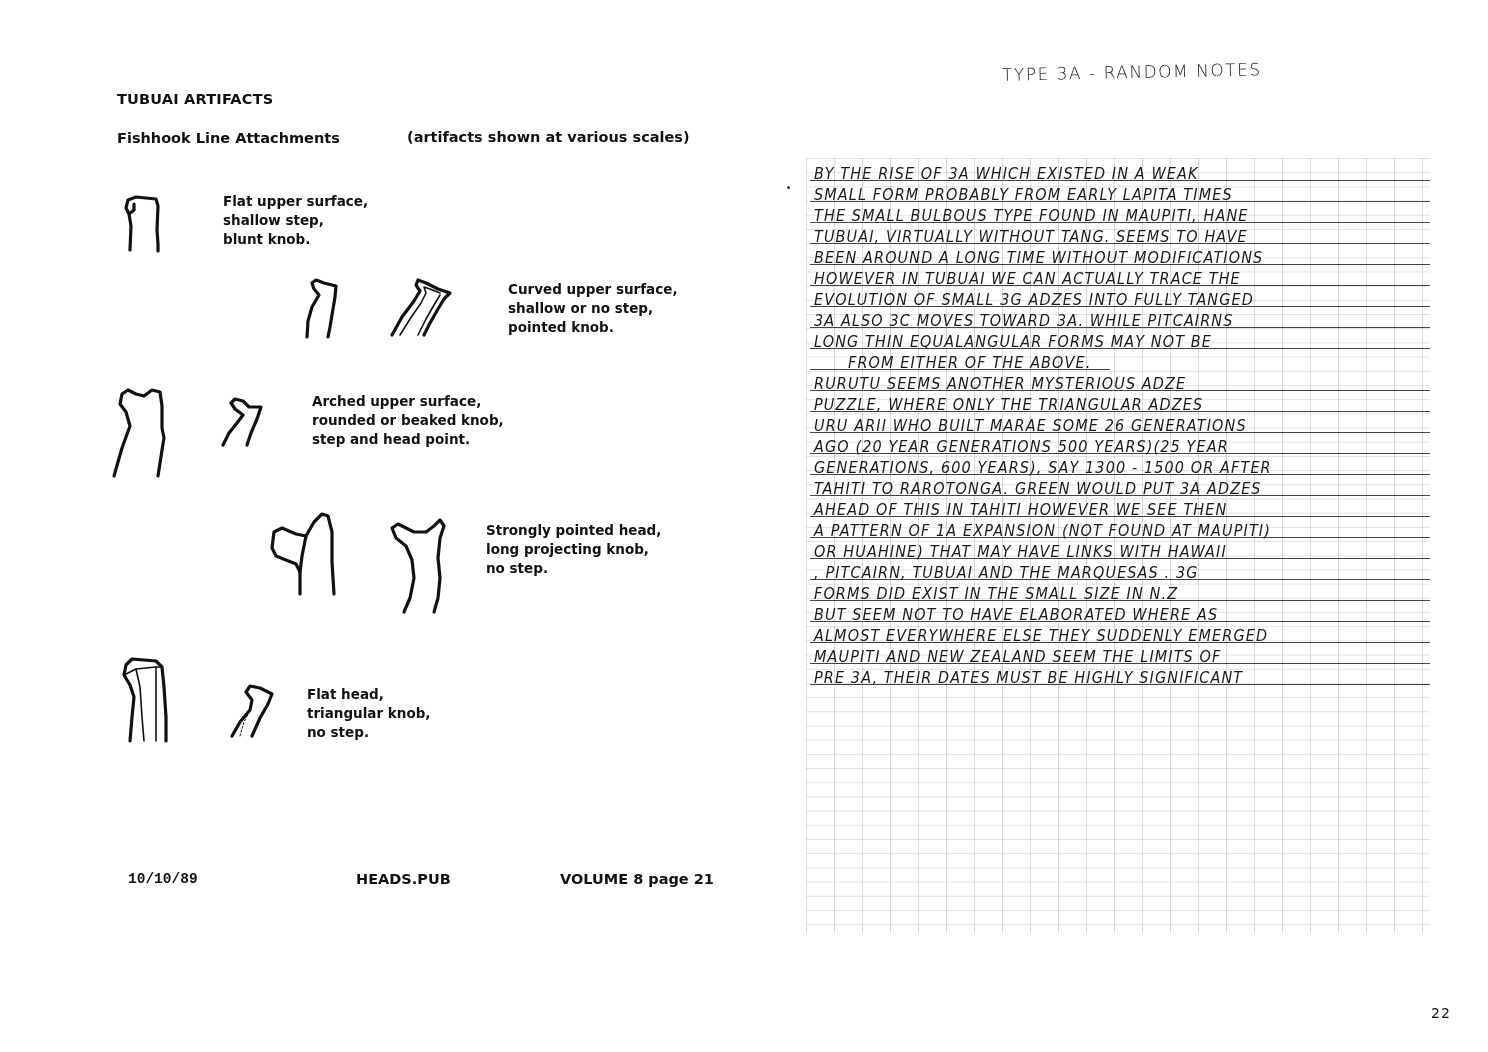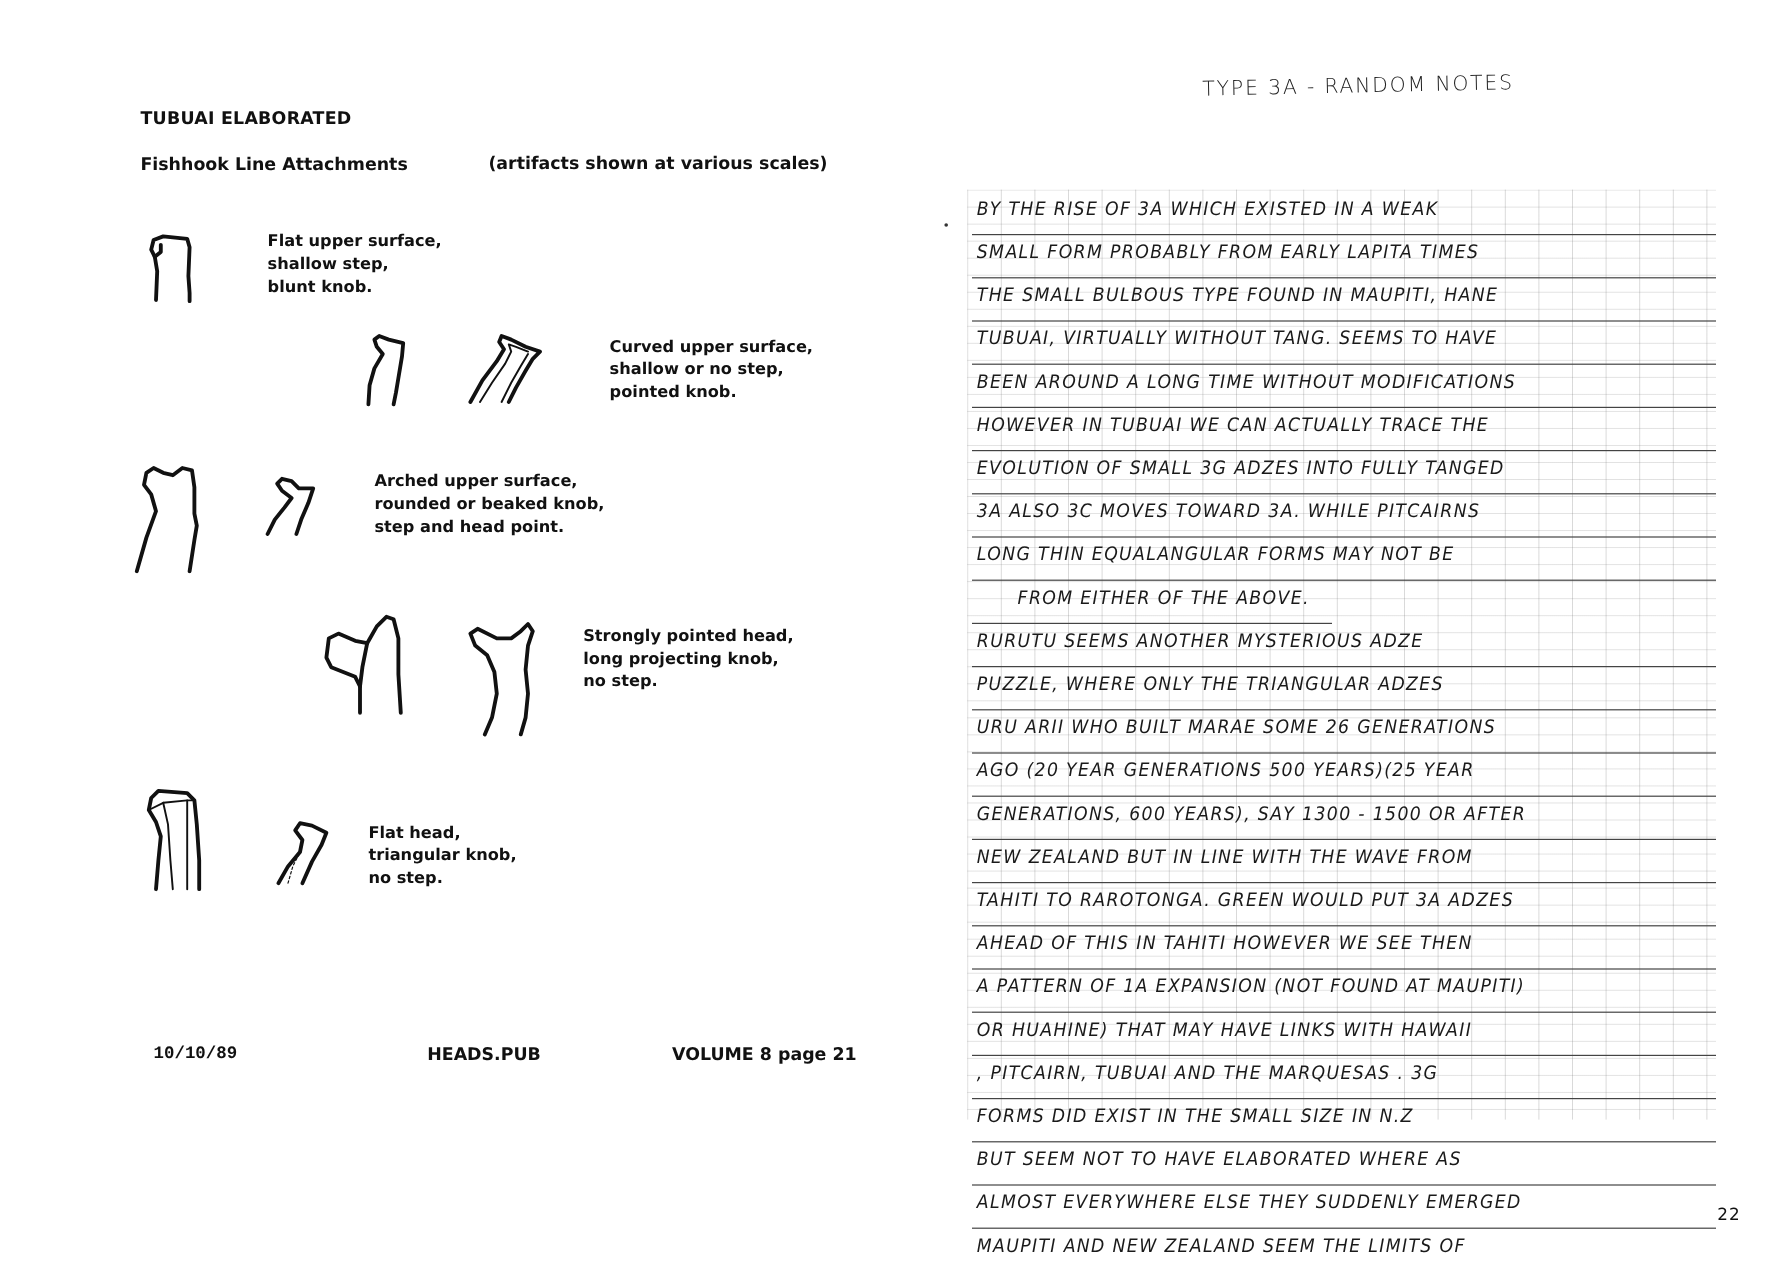--- a/index.html
+++ b/index.html
@@ -26,34 +26,34 @@
     .note-title { position: absolute; left: 258px; top: 62px; font-family: "DejaVu Sans", sans-serif; font-size: 17px; letter-spacing: 1.5px; font-weight: 300; transform: rotate(-1.2deg); color: #222; }
     .grid-sheet {
       position: absolute; left: 62px; top: 158px; width: 624px; height: 775px;
       background-image:
         linear-gradient(to right, rgba(120,120,120,0.28) 1px, transparent 1px),
         linear-gradient(to bottom, rgba(120,120,120,0.22) 1px, transparent 1px);
       background-size: 28px 14.2px;
     }
     .note-lines { position: absolute; left: 66px; top: 160px; width: 620px; }
     .note-line {
-      height: 36px; box-sizing: border-box; border-bottom: 1.6px solid #444;
+      height: 21px; box-sizing: border-box; border-bottom: 1.6px solid #444;
       font-family: "DejaVu Sans", sans-serif; font-size: 15.5px; letter-spacing: 1.2px;
       line-height: 28px; white-space: nowrap; color: #1a1a1a; padding-left: 4px;
       transform-origin: left center;
     }
     .note-line span { display: inline-block; transform: scaleX(0.93); transform-origin: left center; font-style: italic; }
     .page-number { position: absolute; left: 687px; top: 1005px; font-family: "DejaVu Sans", sans-serif; font-size: 14px; letter-spacing: 1px; }
     .stray-dot { position: absolute; left: 43px; top: 186px; width: 3px; height: 3px; background: #333; border-radius: 50%; }
   </style>
 </head>
 <body>
 
 <div class="page left-page">
-  <div class="doc-title">TUBUAI ELABORATED</div>
+  <div class="doc-title">TUBUAI ARTIFACTS</div>
   <div class="doc-subtitle">Fishhook Line Attachments</div>
   <div class="doc-scale-note">(artifacts shown at various scales)</div>
 
   <div class="hook" style="left:124px; top:196px;">
     <svg width="40" height="56" viewBox="0 0 40 56">
       <path d="M6 54 L7 30 L5 18 L2 12 L4 4 L12 1 L32 3 L34 10 L33 34 L34 48 L34 55"></path>
       <path d="M5 18 L10 14 L10 8"></path>
     </svg>
   </div>
   <div class="caption" style="left:223px; top:192px;">Flat upper surface,
@@ -141,21 +141,20 @@
     <div class="note-line"><span>HOWEVER IN TUBUAI WE CAN ACTUALLY TRACE THE</span></div>
     <div class="note-line"><span>EVOLUTION OF SMALL 3G ADZES INTO FULLY TANGED</span></div>
     <div class="note-line"><span>3A ALSO 3C MOVES TOWARD 3A. WHILE PITCAIRNS</span></div>
     <div class="note-line"><span>LONG THIN EQUALANGULAR FORMS MAY NOT BE</span></div>
     <div class="note-line" style="width:300px;text-align:right;"><span>FROM EITHER OF THE ABOVE.</span></div>
     <div class="note-line"><span>   RURUTU SEEMS ANOTHER MYSTERIOUS ADZE</span></div>
     <div class="note-line"><span>PUZZLE, WHERE ONLY THE TRIANGULAR ADZES</span></div>
     <div class="note-line"><span> URU ARII WHO BUILT MARAE SOME 26 GENERATIONS</span></div>
     <div class="note-line"><span>AGO (20 YEAR GENERATIONS 500 YEARS)(25 YEAR</span></div>
     <div class="note-line"><span>GENERATIONS, 600 YEARS), SAY 1300 - 1500 OR AFTER</span></div>
-    <div class="note-line"><span>NEW ZEALAND BUT IN LINE WITH THE WAVE FROM</span></div>
     <div class="note-line"><span>TAHITI TO RAROTONGA. GREEN WOULD PUT 3A ADZES</span></div>
     <div class="note-line"><span>AHEAD OF THIS IN TAHITI HOWEVER WE SEE THEN</span></div>
     <div class="note-line"><span>A PATTERN OF 1A EXPANSION (NOT FOUND AT MAUPITI)</span></div>
     <div class="note-line"><span>OR HUAHINE) THAT MAY HAVE LINKS WITH HAWAII</span></div>
     <div class="note-line"><span>, PITCAIRN, TUBUAI AND THE MARQUESAS . 3G</span></div>
     <div class="note-line"><span>FORMS DID EXIST IN THE SMALL SIZE IN N.Z</span></div>
     <div class="note-line"><span>BUT SEEM NOT TO HAVE ELABORATED WHERE AS</span></div>
     <div class="note-line"><span>ALMOST EVERYWHERE ELSE THEY SUDDENLY EMERGED</span></div>
     <div class="note-line"><span>MAUPITI AND NEW ZEALAND SEEM THE LIMITS OF</span></div>
     <div class="note-line"><span>PRE 3A, THEIR DATES MUST BE HIGHLY SIGNIFICANT</span></div>

